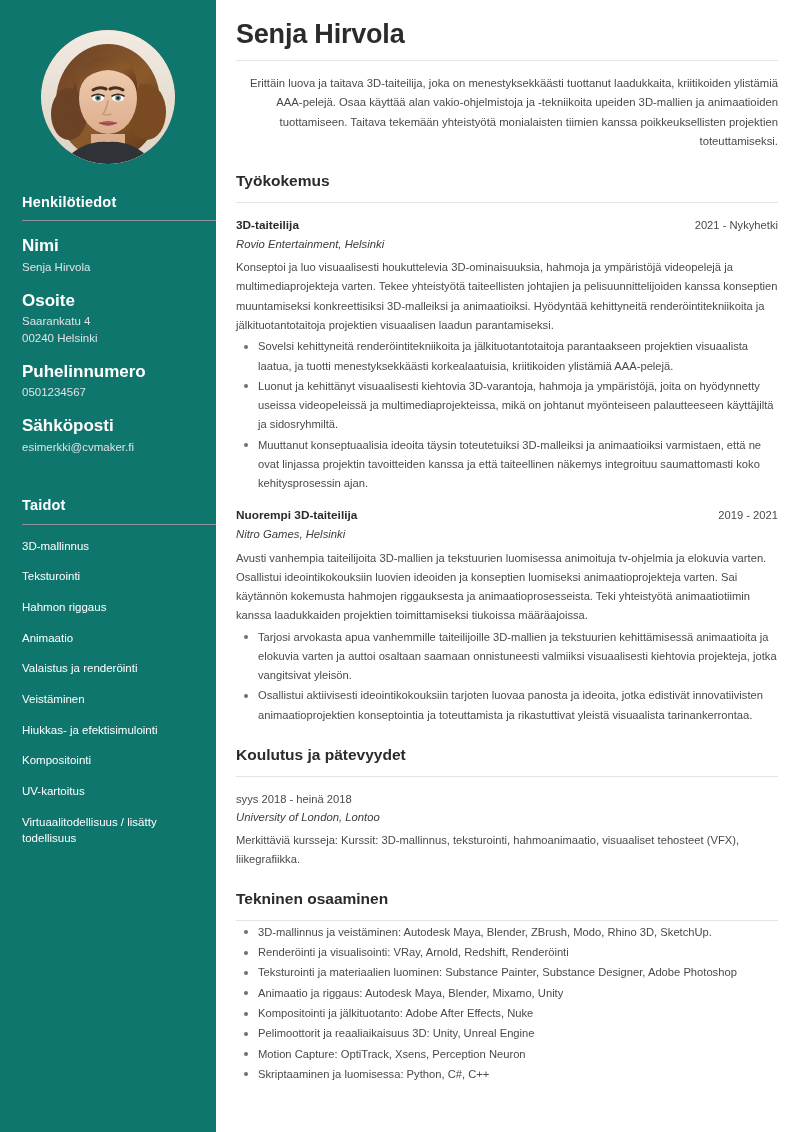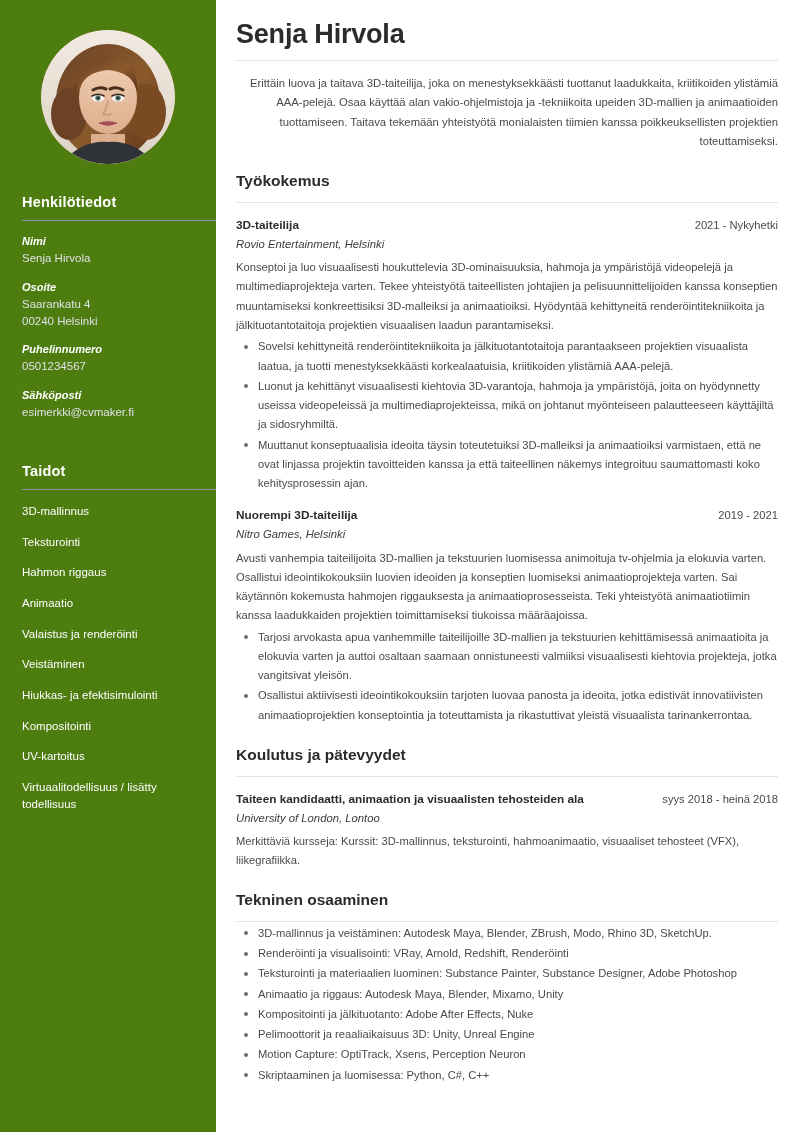--- a/index.html
+++ b/index.html
@@ -17,21 +17,21 @@
     height: 1132px;
     display: flex;
     background: #ffffff;
     overflow: hidden;
   }
 
   
   .sidebar {
     width: 216px;
     min-width: 216px;
-    background: #4d7c0f;
+    background: #0f766e;
     color: #ffffff;
     padding: 0;
   }
 
   .photo-wrap {
     padding-top: 30px;
     display: flex;
     justify-content: center;
   }
 
@@ -64,25 +64,24 @@
     background: #8e949d;
     margin: 9px 0 0 0;
     width: 194px;
     margin-left: 0;
   }
 
   .field { margin-top: 13px; }
   .field:first-of-type { margin-top: 15px; }
 
   .field-label {
-    font-size: 11px;
+    font-size: 17px;
     font-weight: bold;
     color: #ffffff;
     line-height: 1.45;
-    font-style: italic;
   }
 
   .field-value {
     font-size: 11.5px;
     font-weight: normal;
     color: #dfe2e6;
     line-height: 1.45;
   }
 
   .skill-list { margin-top: 13px; }
@@ -348,21 +347,20 @@
         </ul>
       </article>
     </section>
 
     <section class="section">
       <h2 class="section-heading">Koulutus ja pätevyydet</h2>
       <div class="main-rule"></div>
 
       <article class="entry">
         <div class="entry-top">
-          <span class="entry-title">Taiteen kandidaatti, animaation ja visuaalisten tehosteiden ala</span>
           <span class="entry-date">syys 2018 - heinä 2018</span>
         </div>
         <div class="entry-sub">University of London, Lontoo</div>
         <p class="entry-desc">Merkittäviä kursseja: Kurssit: 3D-mallinnus, teksturointi, hahmoanimaatio, visuaaliset tehosteet (VFX), liikegrafiikka.</p>
       </article>
     </section>
 
     <section class="section">
       <h2 class="section-heading">Tekninen osaaminen</h2>
       <div class="main-rule"></div>

